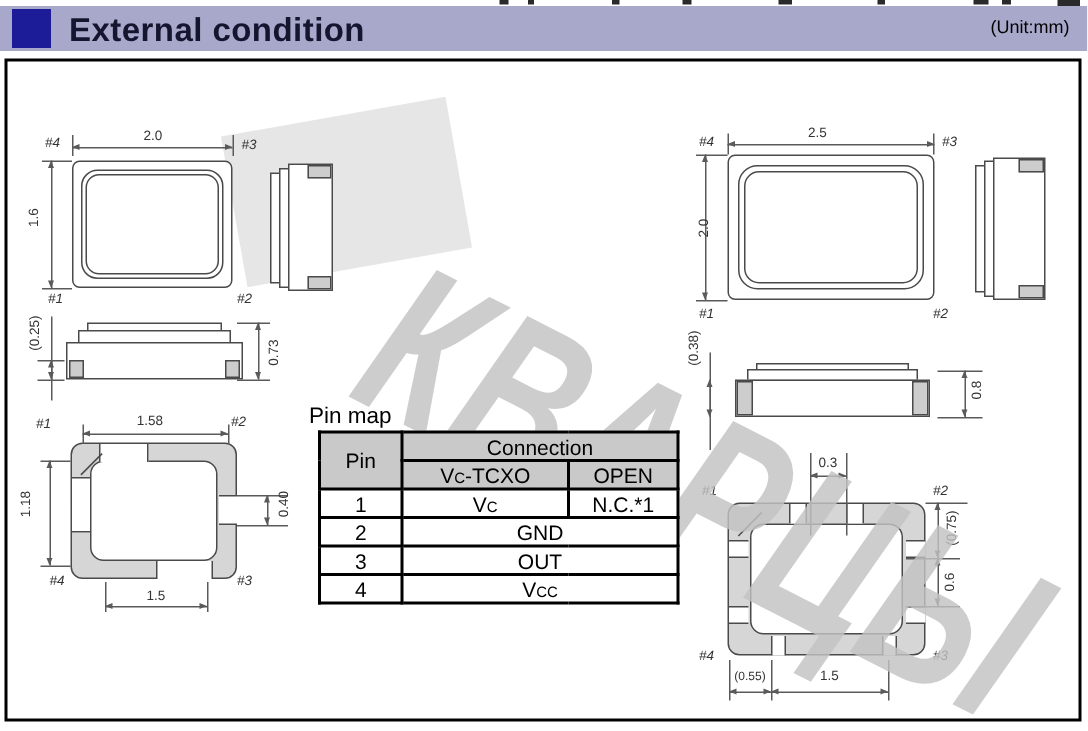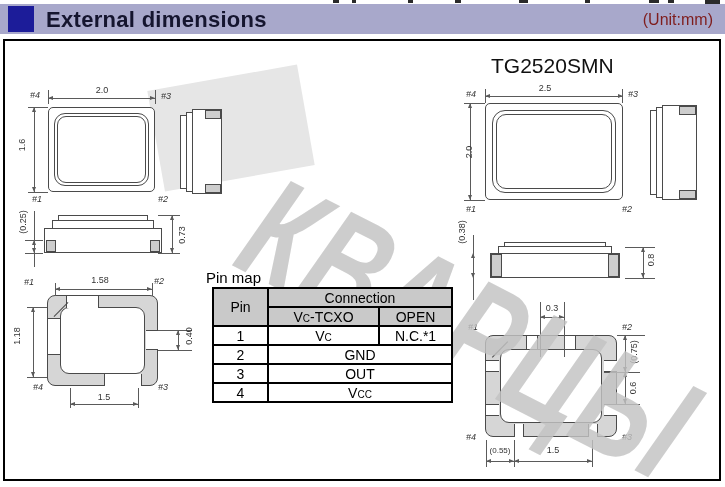--- a/index.html
+++ b/index.html
@@ -7,21 +7,21 @@
   .page { position:relative; width:725px; height:487px; background:#fff; overflow:hidden;
           font-family:"Liberation Sans", sans-serif; }
 
   
   .frag { position:absolute; background:#2a2a2a; height:3px; top:0; }
 
   
   .titlebar { position:absolute; left:0; top:4px; width:725px; height:30px; background:#a8a8cb; }
   .titlebar .sq { position:absolute; left:8px; top:2px; width:26px; height:26px; background:#1c1c99; }
   .titlebar .ttl { position:absolute; left:46px; top:3px; font-size:22px; font-weight:bold; color:#15152f; letter-spacing:0.3px; }
-  .titlebar .unit { position:absolute; right:12px; top:7px; font-size:16px; color:#7f1d1d; }
+  .titlebar .unit { position:absolute; right:12px; top:7px; font-size:12px; color:#000000; }
 
   
   .board { position:absolute; left:3px; top:39px; width:718px; height:442px; border:2px solid #000; background:#fff; }
 
   
   .wm-slab { position:absolute; left:150px; top:36px; width:152px; height:102px; background:#e6e6e6; transform:rotate(-10deg); z-index:0; }
   .watermark { position:absolute; left:282px; top:112px; z-index:2; font-size:148px; font-weight:bold; font-style:italic;
                color:#c3c3c3; opacity:.82; letter-spacing:3px; white-space:nowrap;
                transform:rotate(27deg) scaleX(.72); transform-origin:0 0; line-height:1; }
 
@@ -70,21 +70,21 @@
   <div class="frag" style="left:408px;width:5px;"></div>
   <div class="frag" style="left:455px;width:6px;"></div>
   <div class="frag" style="left:519px;width:9px;"></div>
   <div class="frag" style="left:585px;width:5px;"></div>
   <div class="frag" style="left:649px;width:10px;"></div>
   <div class="frag" style="left:668px;width:6px;"></div>
   <div class="frag" style="left:705px;width:15px;height:4px;"></div>
 
   <div class="titlebar">
     <div class="sq"></div>
-    <div class="ttl">External dimensions</div>
+    <div class="ttl">External condition</div>
     <div class="unit">(Unit:mm)</div>
   </div>
 
   <div class="board">
 
     <div class="wm-slab"></div>
     <div class="watermark">КВАРЦЫ</div>
 
 
     <div class="oline" style="left:43px;top:66px;width:107px;height:85px;border-radius:5px;"></div>
@@ -145,21 +145,20 @@
     <div class="hl" style="left:153px;top:309px;width:34px;"></div>
     <div class="va" style="left:173px;top:289px;height:20px;"></div>
     <div class="dlab v" style="left:171px;top:290px;width:26px;">0.40</div>
     <div class="plab" style="left:28px;top:341px;">#4</div>
     <div class="plab" style="left:153px;top:341px;">#3</div>
     <div class="vl" style="left:65px;top:347px;height:20px;"></div>
     <div class="vl" style="left:133px;top:347px;height:20px;"></div>
     <div class="ha" style="left:65px;top:363px;width:68px;"></div>
     <div class="dlab" style="left:87px;top:351px;width:24px;">1.5</div>
 
-    <div class="secname" style="left:486px;top:13px;">TG2520SMN</div>
 
     <div class="oline" style="left:480px;top:62px;width:138px;height:97px;border-radius:5px;"></div>
     <div class="oline nofill" style="left:487px;top:69px;width:124px;height:83px;border-radius:13px;"></div>
     <div class="oline nofill" style="left:491px;top:73px;width:116px;height:75px;border-radius:10px;"></div>
     <div class="vl" style="left:480px;top:48px;height:14px;"></div>
     <div class="vl" style="left:617px;top:48px;height:14px;"></div>
     <div class="ha" style="left:480px;top:55px;width:138px;"></div>
     <div class="dlab" style="left:528px;top:42px;width:24px;">2.5</div>
     <div class="plab" style="left:461px;top:48px;">#4</div>
     <div class="plab" style="left:623px;top:48px;">#3</div>

